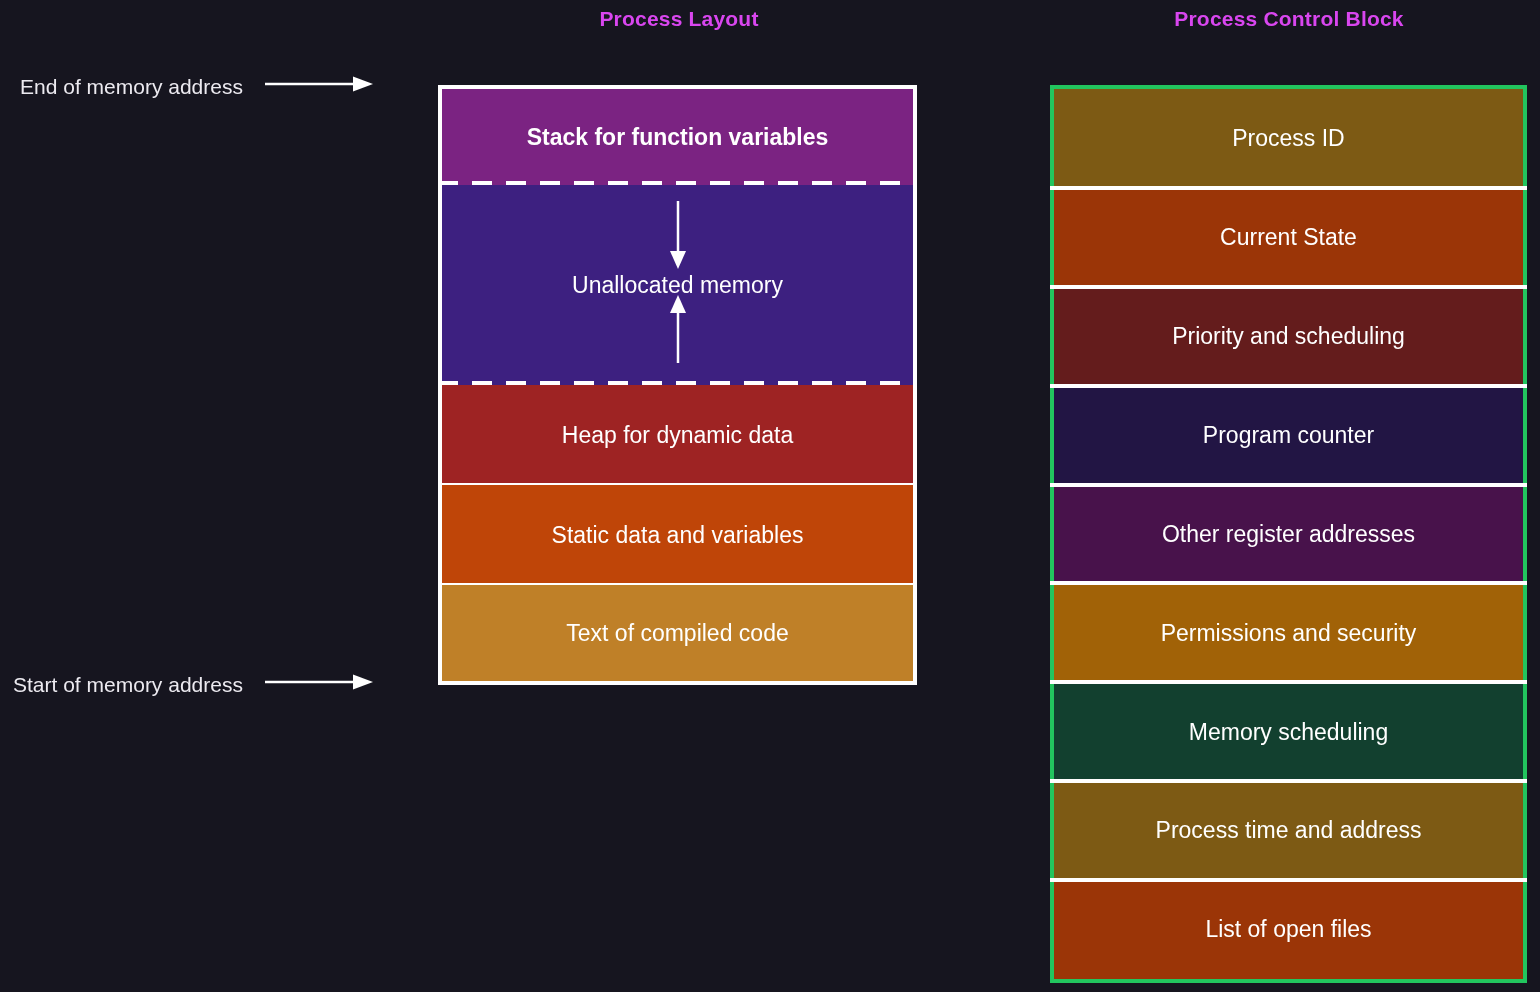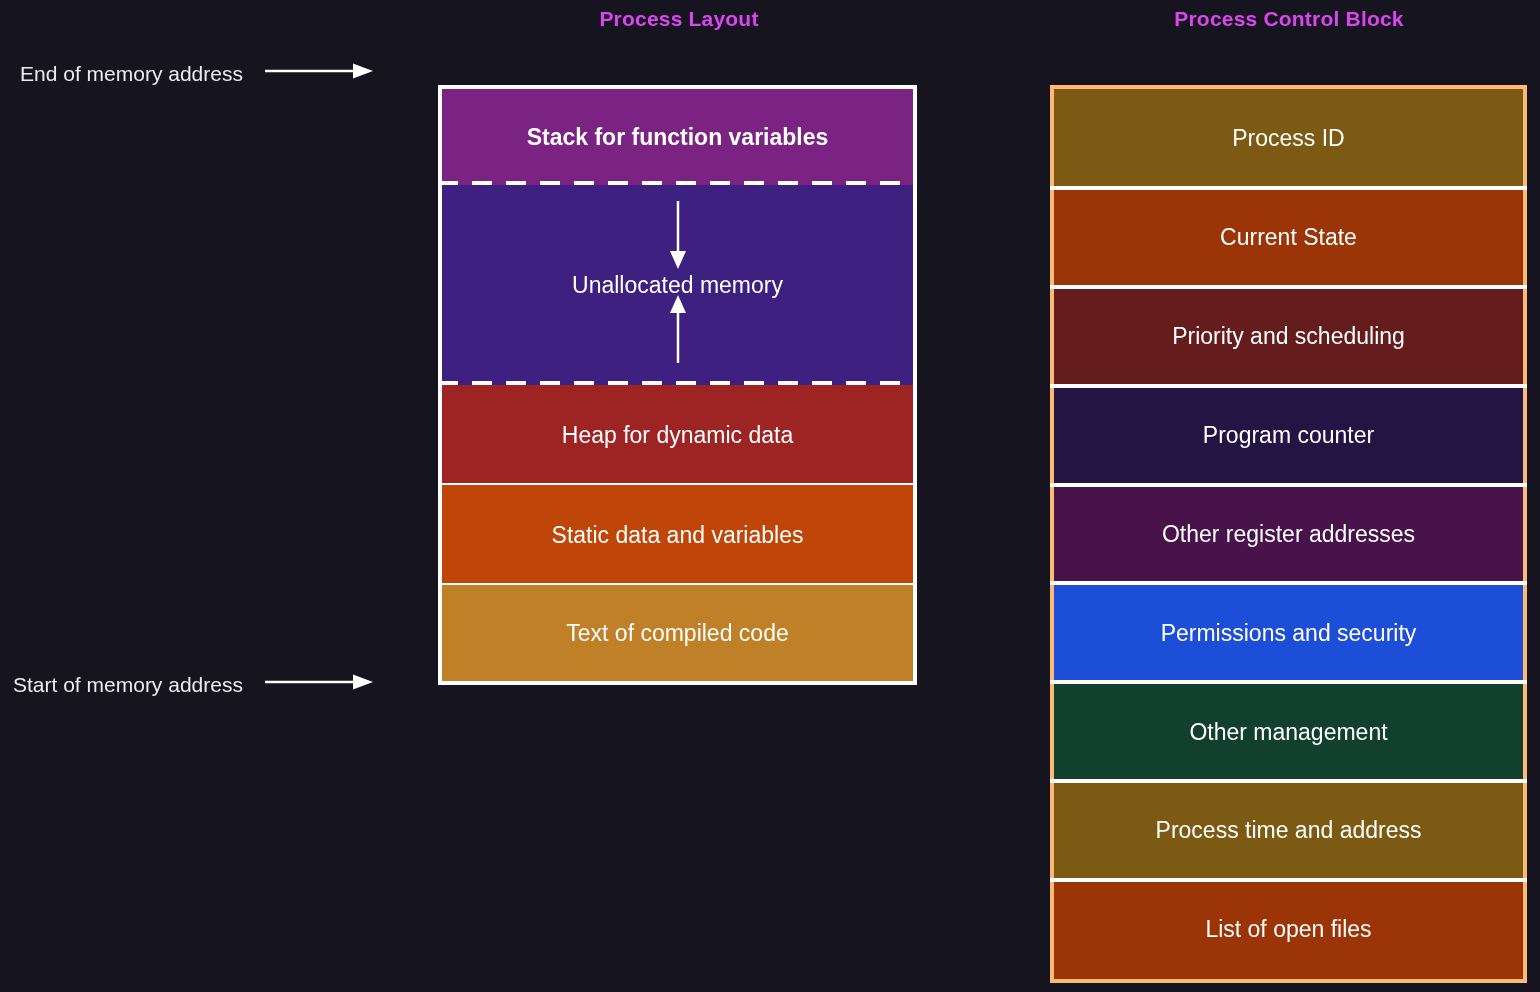--- a/index.html
+++ b/index.html
@@ -43,21 +43,21 @@
   }
   .annot .annot-text {
     font-size: 21px;
     color: #eceaf0;
     line-height: 1;
   }
   .annot .arrow {
     display: block;
     margin-left: 22px;
   }
-  #annot-end   { left: 20px; top: 56px; }
+  #annot-end   { left: 20px; top: 69px; }
   #annot-start { left: 13px; top: 667px; }
 
   
   #process-layout-box {
     position: absolute;
     left: 438px;
     top: 85px;
     width: 479px;
     height: 600px;
     border: 4px solid #ffffff;
@@ -122,21 +122,21 @@
   .mem-arrow.down { top: 16px; }
   .mem-arrow.up   { bottom: 16px; }
 
   
   #pcb-box {
     position: absolute;
     left: 1050px;
     top: 85px;
     width: 477px;
     height: 898px;
-    border: 4px solid #fdba74;
+    border: 4px solid #22c55e;
     box-sizing: border-box;
     background: #16151f;
     display: flex;
     flex-direction: column;
   }
   .pcb-row {
     position: relative;
     flex: 1 1 0;
     display: flex;
     align-items: center;
@@ -240,25 +240,25 @@
     </div>
     <div class="pcb-row" style="background: rgb(100, 28, 28);">
       <span class="pcb-label">Priority and scheduling</span>
     </div>
     <div class="pcb-row" style="background: rgb(34, 21, 68);">
       <span class="pcb-label">Program counter</span>
     </div>
     <div class="pcb-row" style="background: rgb(72, 18, 75);">
       <span class="pcb-label">Other register addresses</span>
     </div>
-    <div class="pcb-row" style="background: #1d4ed8;">
+    <div class="pcb-row" style="background: #a16207;">
       <span class="pcb-label">Permissions and security</span>
     </div>
     <div class="pcb-row" style="background: rgb(18, 64, 47);">
-      <span class="pcb-label">Other management</span>
+      <span class="pcb-label">Memory scheduling</span>
     </div>
     <div class="pcb-row" style="background: rgb(125, 90, 20);">
       <span class="pcb-label">Process time and address</span>
     </div>
     <div class="pcb-row" style="background: rgb(155, 53, 7);">
       <span class="pcb-label">List of open files</span>
     </div>
   </div>
 
 </div>

